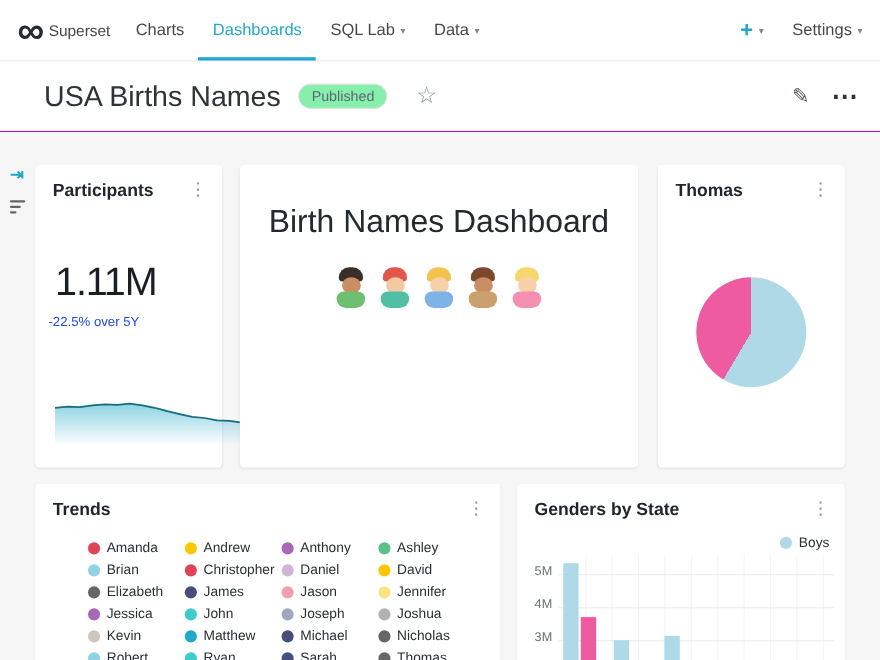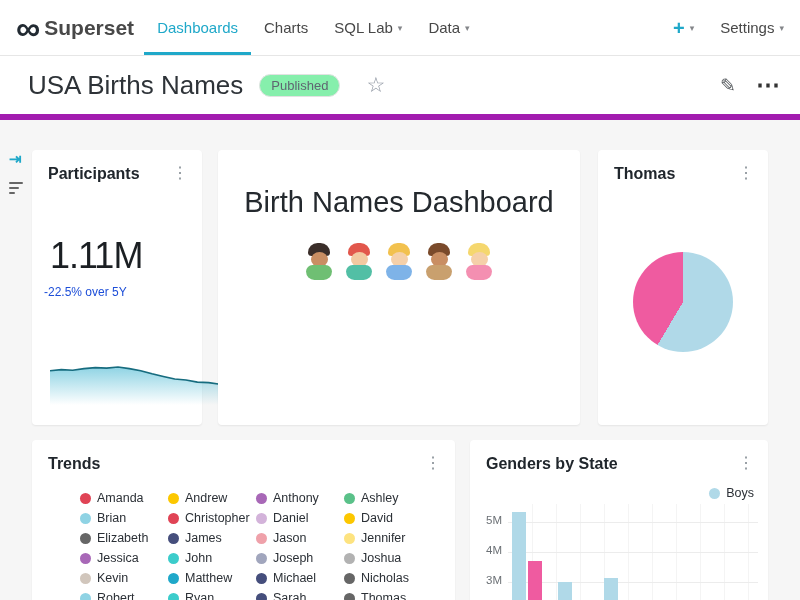--- a/index.html
+++ b/index.html
@@ -3,32 +3,32 @@
 <meta charset="utf-8">
 <style>
   * { margin:0; padding:0; box-sizing:border-box; }
   html,body { width:800px; height:600px; overflow:hidden; }
   body { font-family:"Liberation Sans", sans-serif; background:#fff; color:#333; }
 
   
   .topnav { height:56px; border-bottom:1px solid #E6E6E6; display:flex; align-items:stretch; padding:0 16px; background:#fff; }
   .brand { display:flex; align-items:center; margin-right:10px; cursor:pointer; }
   .logo-mark { font-size:34px; font-weight:700; color:#222A32; line-height:1; margin-right:6px; letter-spacing:-2px; }
-  .brand-name { font-size:21px; font-weight:700; color:#484848; }
+  .brand-name { font-size:14px; font-weight:400; color:#484848; }
   .nav { display:flex; align-items:stretch; }
   .nav-item { display:flex; align-items:center; padding:0 13px; font-size:15px; color:#484848; border-bottom:3px solid transparent; border-top:3px solid transparent; cursor:pointer; }
   .nav-item.active { color:#1FA8C9; border-bottom-color:#1FA8C9; }
   .caret { font-size:9px; color:#84868A; margin-left:5px; }
   .nav-right { margin-left:auto; display:flex; align-items:center; gap:26px; }
   .plus { display:flex; align-items:center; cursor:pointer; }
   .plus-glyph { color:#1FA8C9; font-size:20px; font-weight:700; line-height:1; }
   .settings { display:flex; align-items:center; font-size:15px; color:#484848; cursor:pointer; }
 
   
-  .titlebar { height:64px; background:#fff; display:flex; align-items:center; padding:0 20px 0 28px; border-bottom:6px solid #a21caf; }
+  .titlebar { height:64px; background:#fff; display:flex; align-items:center; padding:0 20px 0 40px; border-bottom:1px solid #a21caf; }
   .titlebar h1 { font-size:26px; font-weight:500; color:#2E3338; }
   .badge { margin-left:16px; background:#86efac; border:1px solid #E2E2E2; border-radius:12px; padding:3px 11px; font-size:13px; color:#5F6671; cursor:pointer; }
   .star { margin-left:26px; font-size:21px; color:#8C94A0; cursor:pointer; }
   .tb-right { margin-left:auto; display:flex; align-items:center; gap:20px; }
   .pencil { font-size:19px; color:#53575B; cursor:pointer; }
   .dots { font-size:24px; color:#333; font-weight:700; cursor:pointer; }
 
   
   .dashboard { position:relative; height:480px; background:#F6F6F6; overflow:hidden; }
   .rail-icon { position:absolute; cursor:pointer; }
@@ -76,25 +76,25 @@
 <body>
 
 <div class="app">
 
   <header class="topnav">
     <div class="brand">
       <span class="logo-mark">∞</span>
       <span class="brand-name">Superset</span>
     </div>
     <nav class="nav" id="main-nav">
+        <div class="nav-item">
+          <span>Charts</span>
+        </div>
         <div class="nav-item active">
           <span>Dashboards</span>
-        </div>
-        <div class="nav-item">
-          <span>Charts</span>
         </div>
         <div class="nav-item">
           <span>SQL Lab</span>
           <span class="caret">▾</span>
         </div>
         <div class="nav-item">
           <span>Data</span>
           <span class="caret">▾</span>
         </div>
       </nav>

